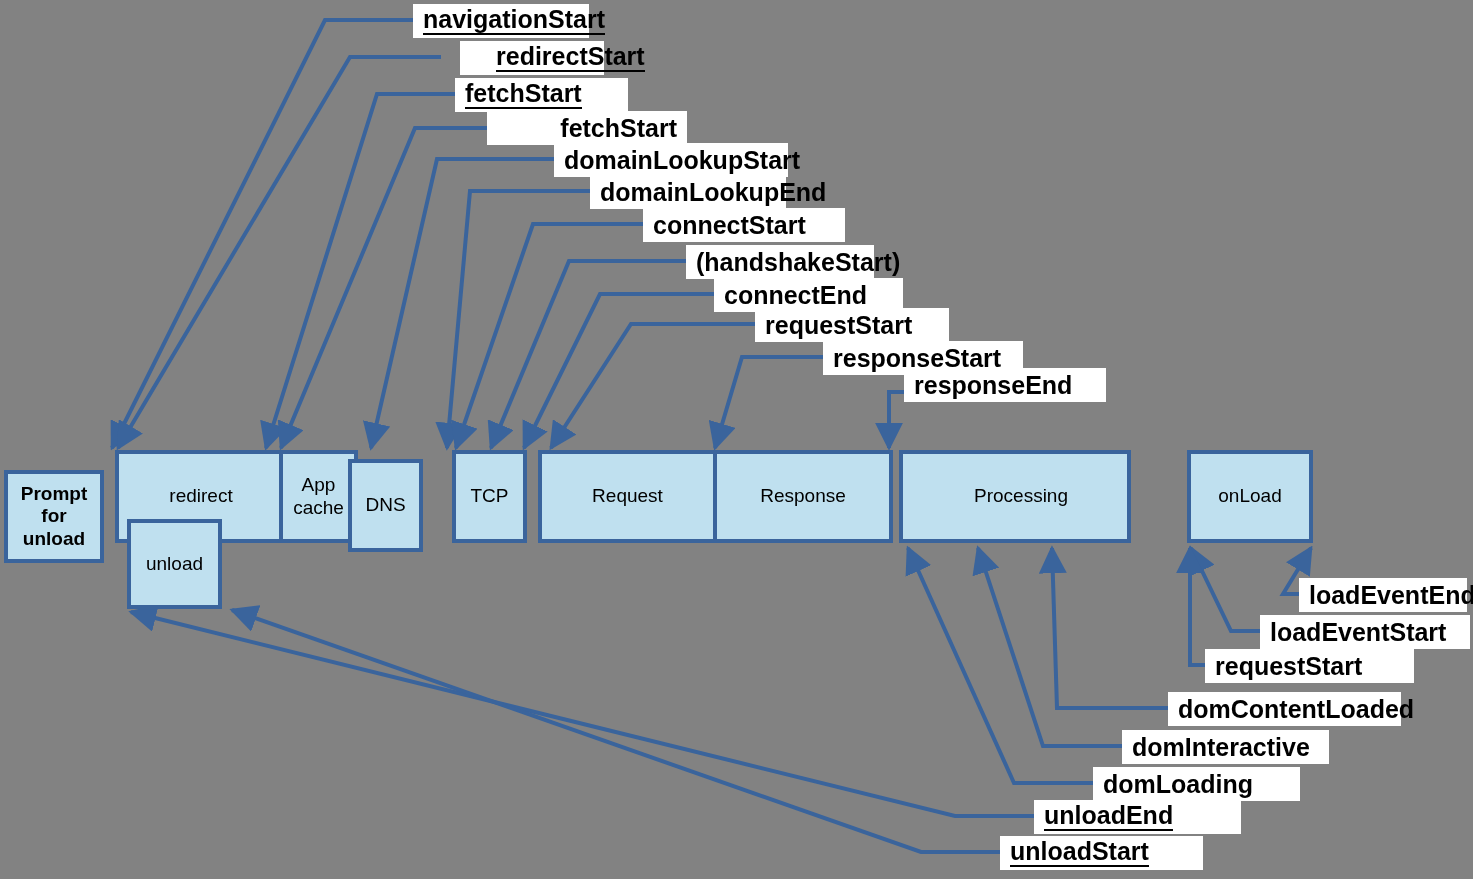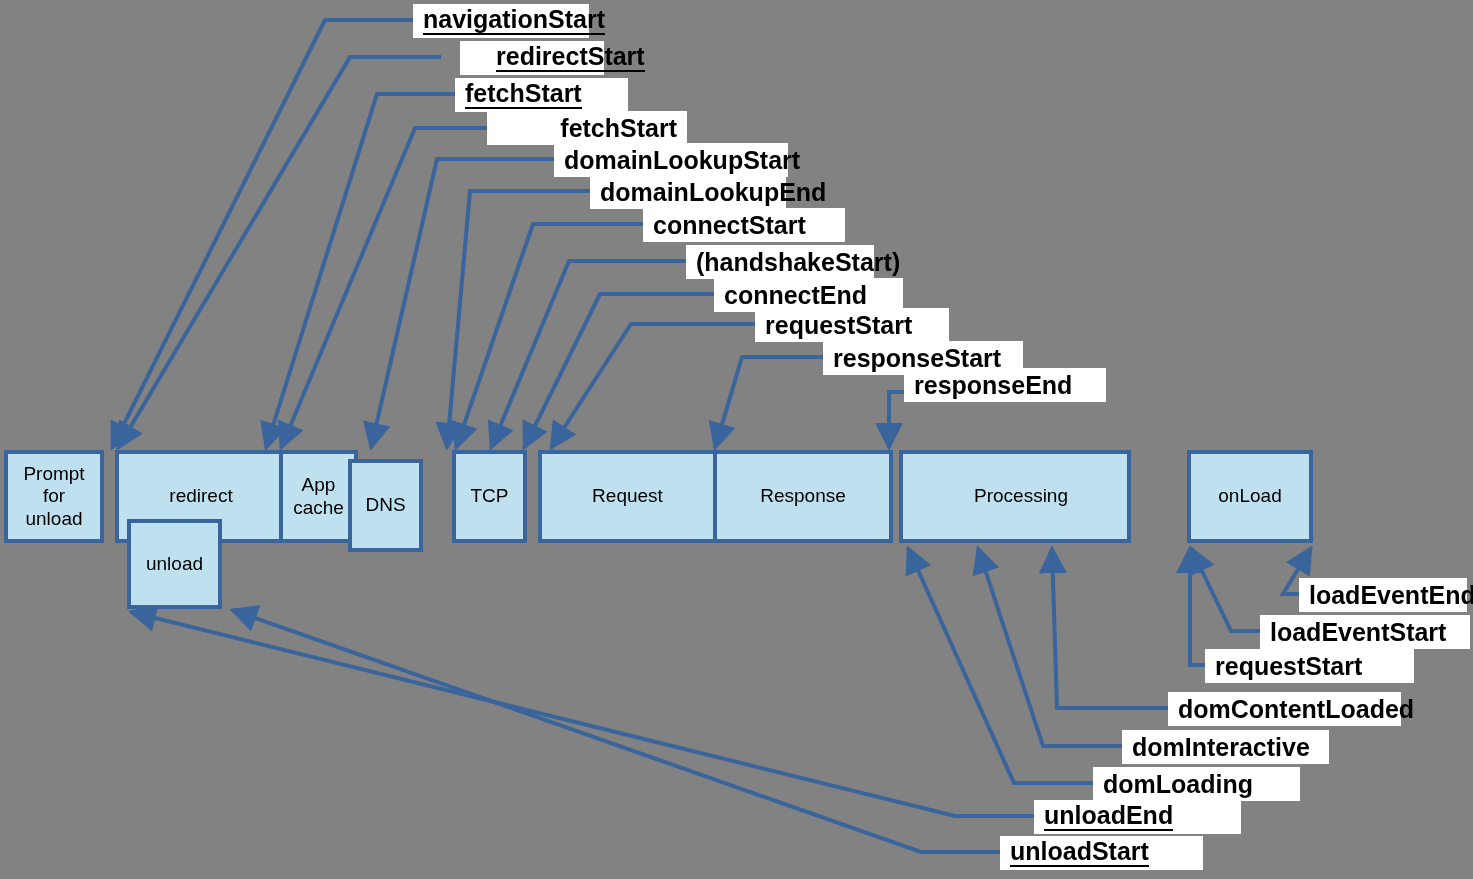--- a/index.html
+++ b/index.html
@@ -36,21 +36,21 @@
     border:4px solid #3a649c;
     box-sizing:border-box;
     display:flex;
     align-items:center;
     justify-content:center;
     text-align:center;
     font-size:19px;
     color:#000;
     z-index:2;
   }
-  .phase.bold{font-weight:normal;}
+  .phase.bold{font-weight:bold;margin-top:20px;}
   .phase .plabel{display:block;line-height:1.18;}
 </style>
 </head>
 <body>
 
 <div id="stage">
 
   <svg id="wires" viewBox="0 0 1473 879">
     <defs>
       <marker id="ah" viewBox="0 0 10 10" refX="9" refY="5" markerWidth="7" markerHeight="7" orient="auto-start-reverse">

